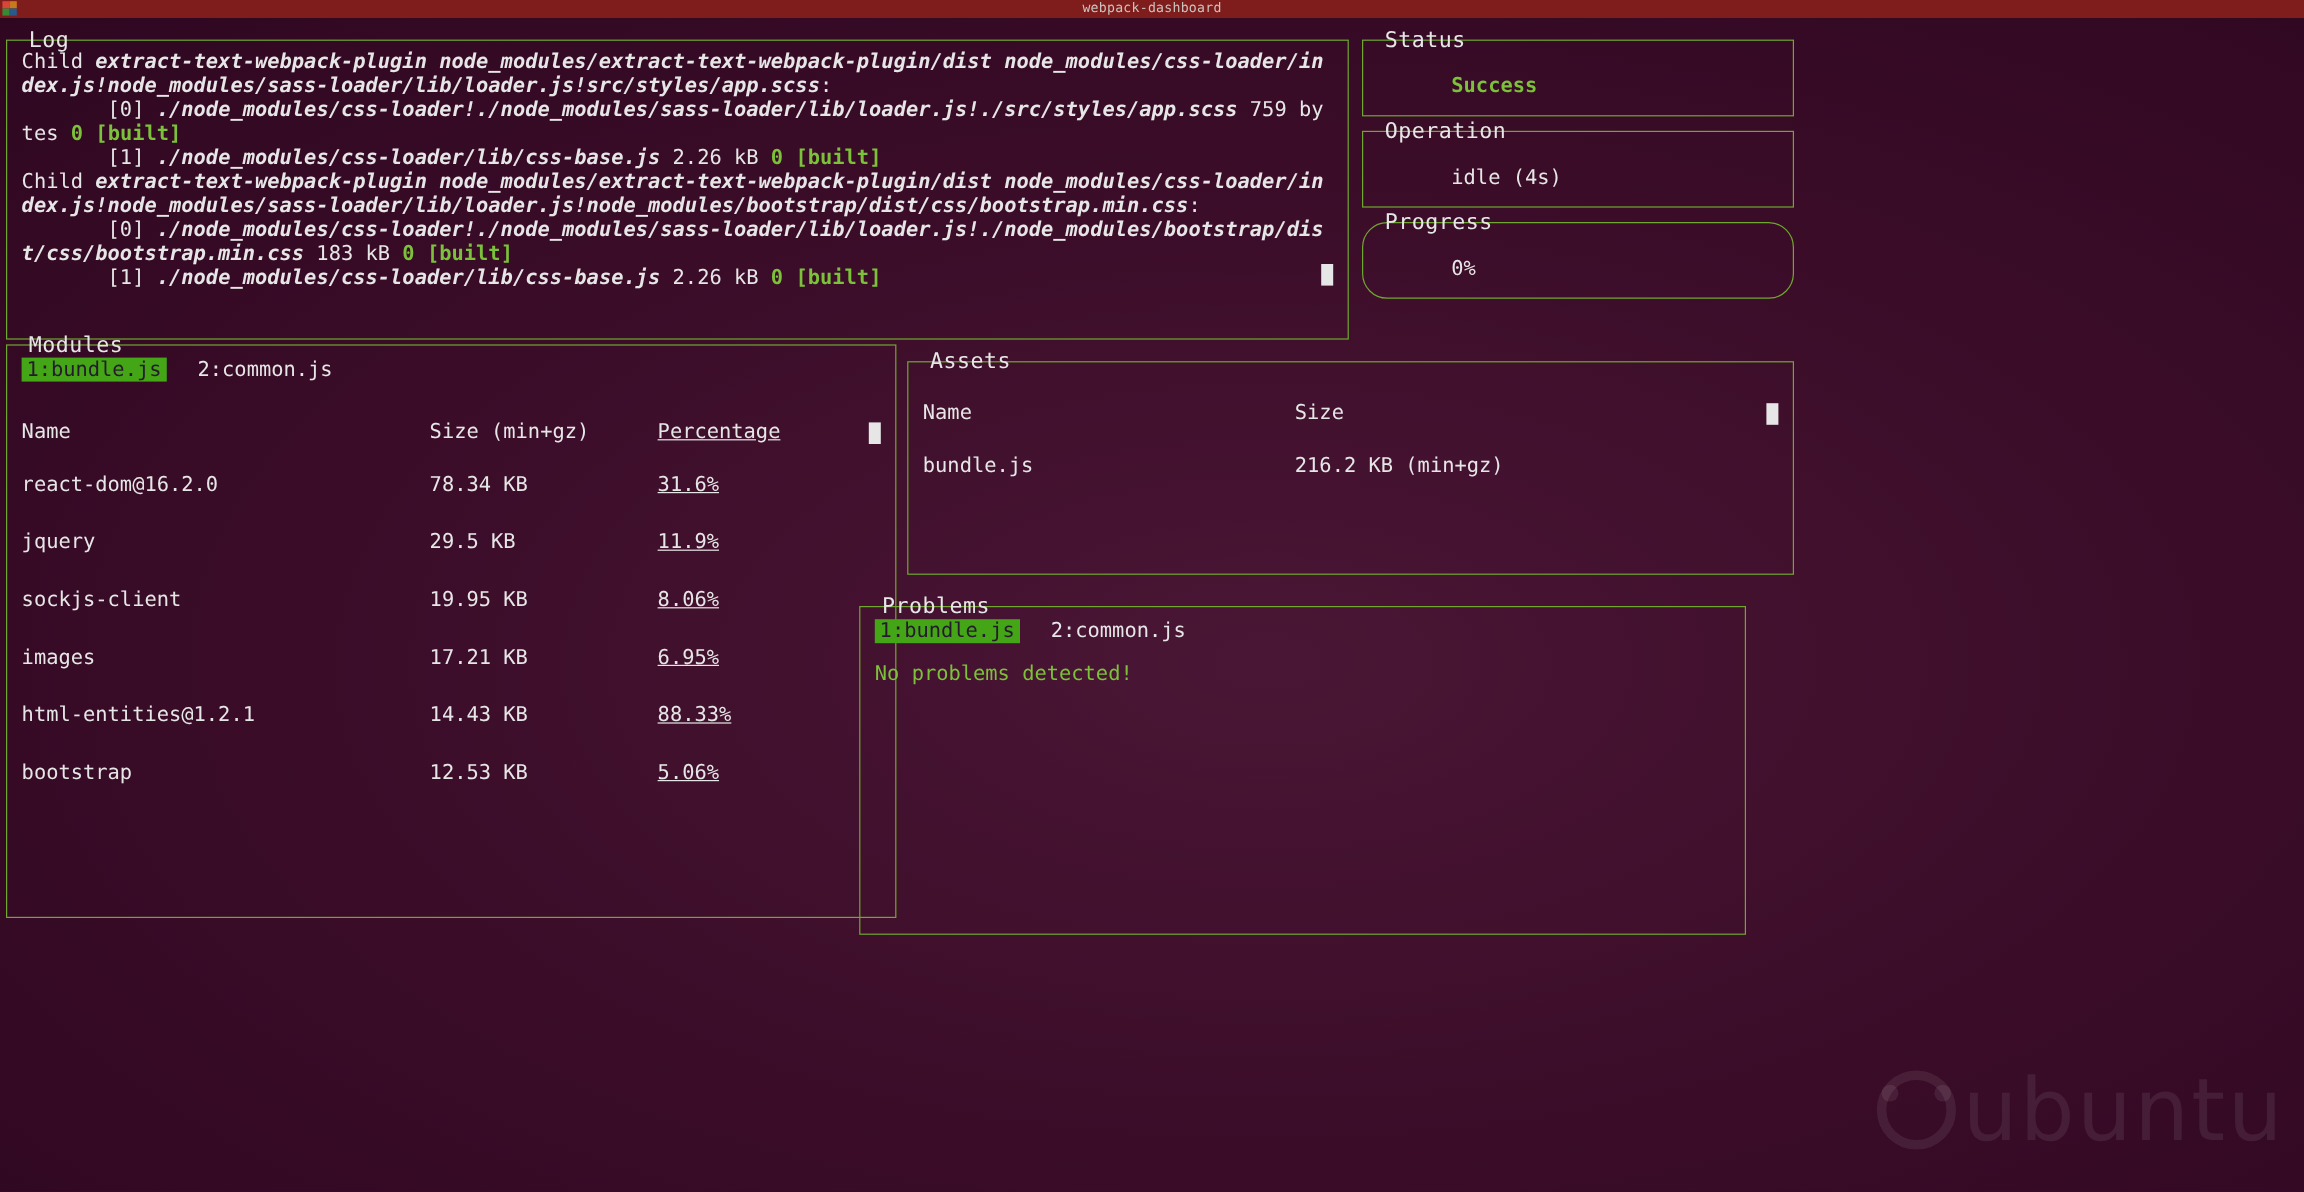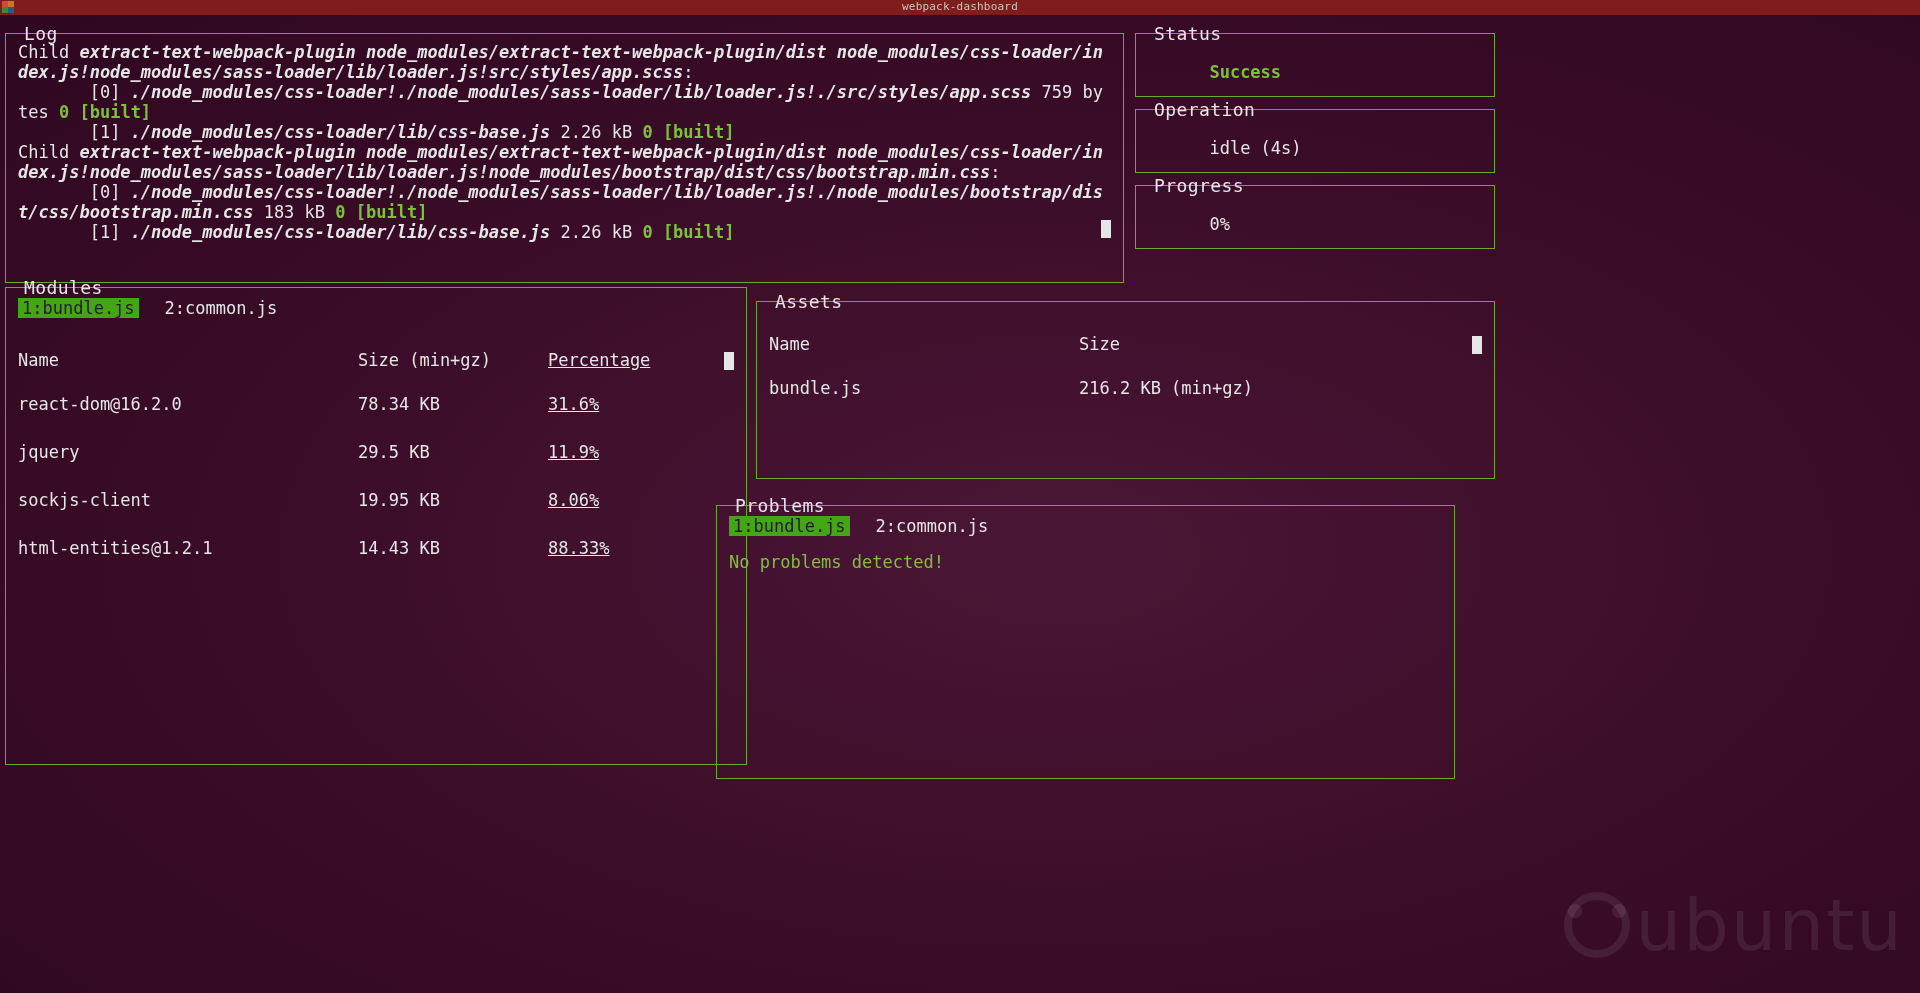--- a/index.html
+++ b/index.html
@@ -107,21 +107,21 @@
     content: "";
     position: absolute;
     top: 10px;
     width: 0;
   }
 
   
   #p-log      { left: 5px;   top: 18px;  width: 1119px; height: 250px; }
   #p-status   { left: 1135px; top: 18px; width: 360px;  height: 64px;  }
   #p-oper     { left: 1135px; top: 94px; width: 360px;  height: 64px;  }
-  #p-prog     { left: 1135px; top: 170px; width: 360px; height: 64px;  }
+  #p-prog     { left: 1135px; top: 170px; width: 360px; height: 64px; border-radius: 21px;  }
   #p-modules  { left: 5px;   top: 272px; width: 742px;  height: 478px; }
   #p-assets   { left: 756px; top: 286px; width: 739px;  height: 178px; }
   #p-problems { left: 716px; top: 490px; width: 739px;  height: 274px; }
 
   .pane-body {
     padding: 8px 12px 10px 12px;
     font-size: 17px;
     line-height: 1.18;
     white-space: pre-wrap;
     word-break: break-all;
@@ -253,23 +253,33 @@
         <div class="c1">jquery</div>
         <div class="c2">29.5 KB</div>
         <div class="c3">11.9%</div>
       </div>
       <div class="row">
         <div class="c1">sockjs-client</div>
         <div class="c2">19.95 KB</div>
         <div class="c3">8.06%</div>
       </div>
       <div class="row">
+        <div class="c1">images</div>
+        <div class="c2">17.21 KB</div>
+        <div class="c3">6.95%</div>
+      </div>
+      <div class="row">
         <div class="c1">html-entities@1.2.1</div>
         <div class="c2">14.43 KB</div>
         <div class="c3">88.33%</div>
+      </div>
+      <div class="row">
+        <div class="c1">bootstrap</div>
+        <div class="c2">12.53 KB</div>
+        <div class="c3">5.06%</div>
       </div>
     </div>
   </div>
 
   <div id="p-assets" class="pane">
     <span class="label">Assets</span>
     <div class="asset-table">
       <div class="row header">
         <div class="c1">Name</div>
         <div class="c2">Size</div>

